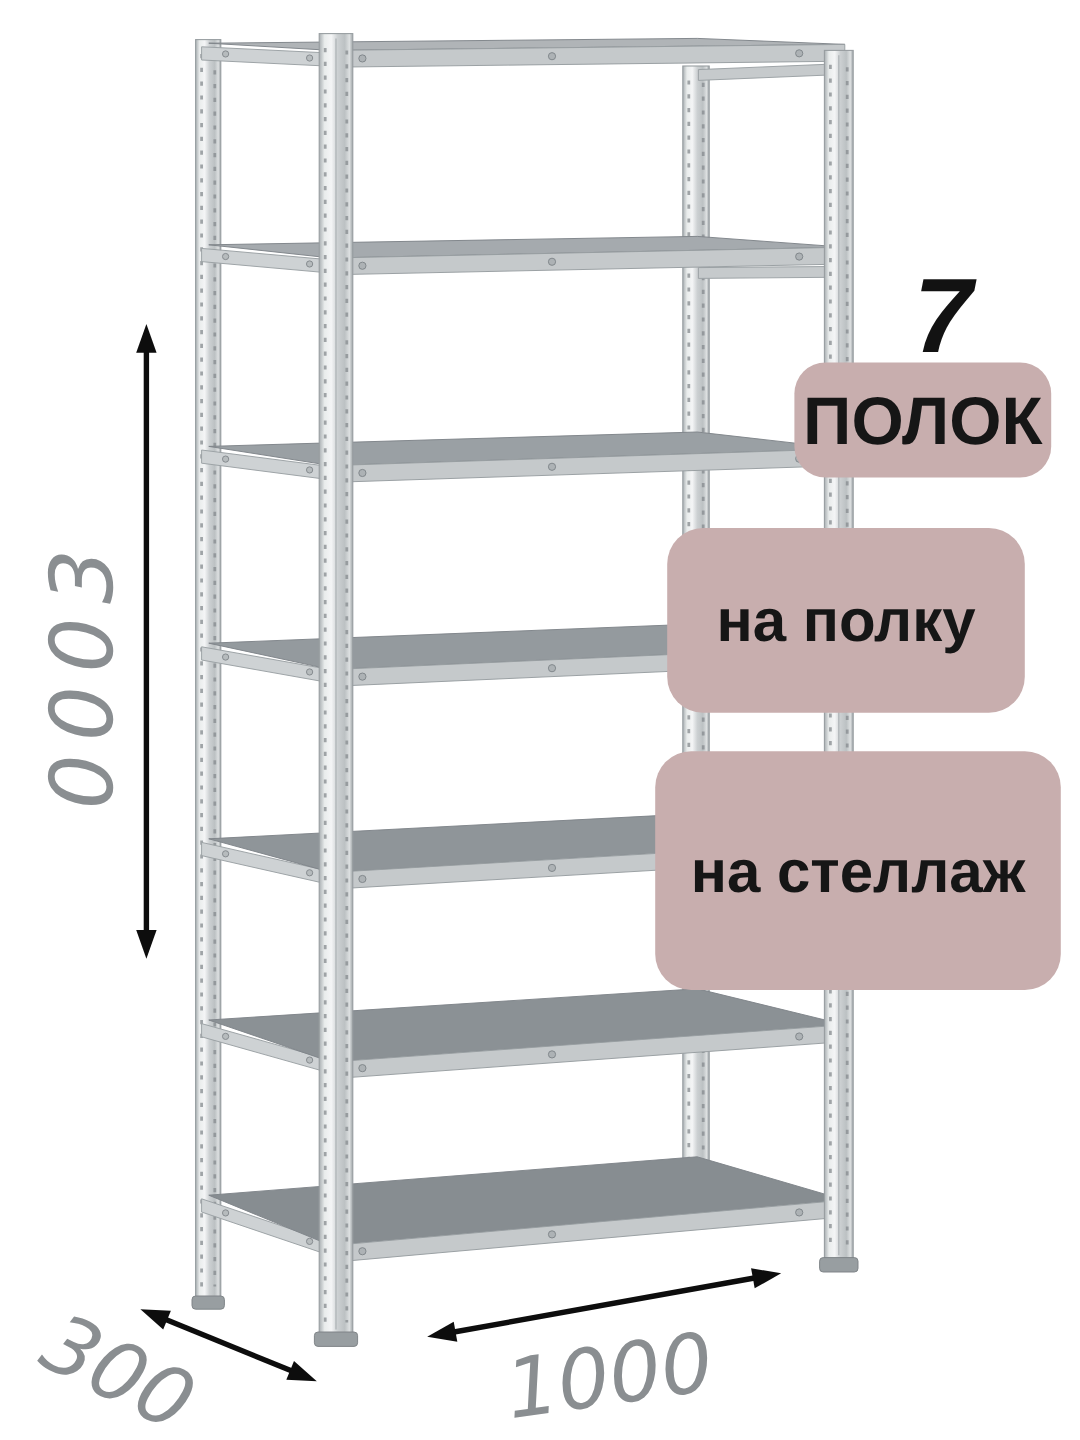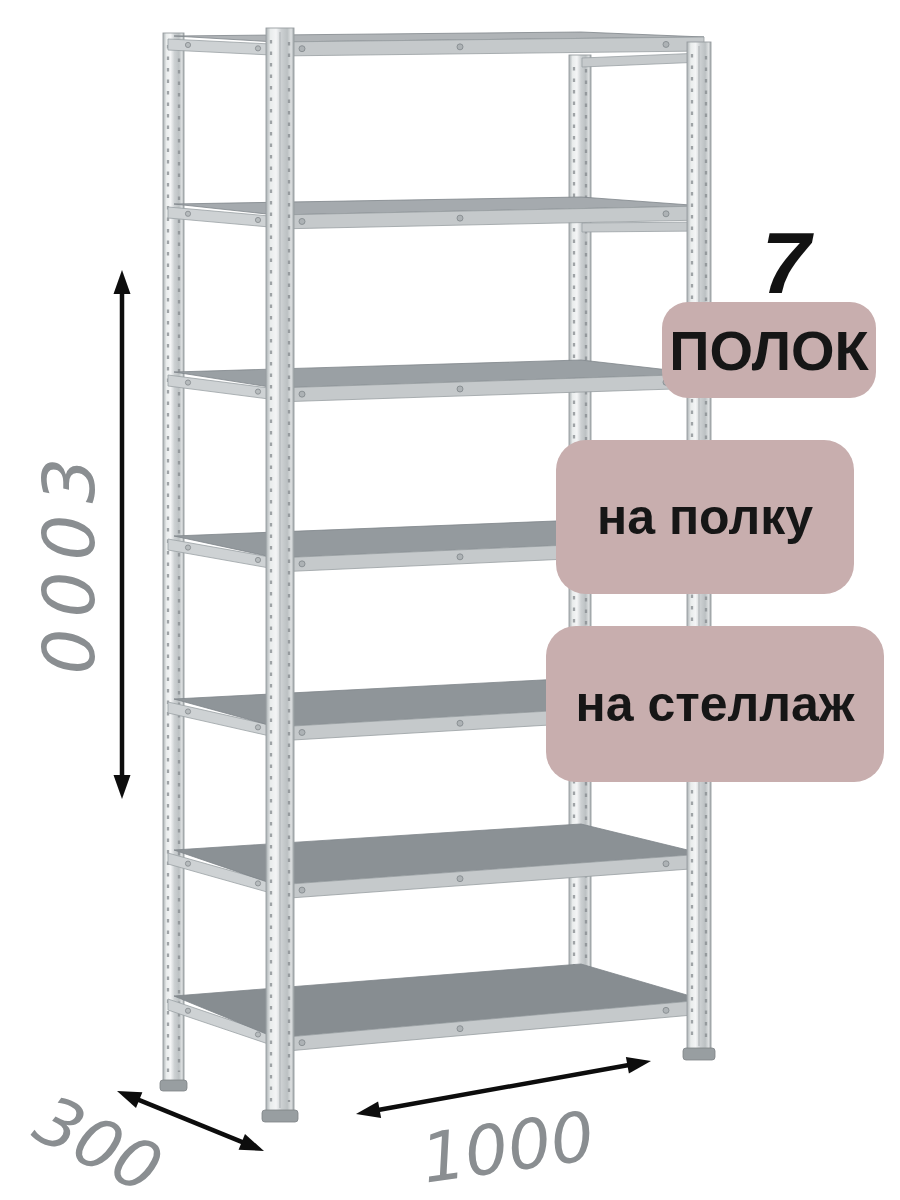--- a/index.html
+++ b/index.html
@@ -12,21 +12,21 @@
   .seven{left:738px;top:218px;width:96px;height:90px;
          font-size:88px;font-weight:700;font-style:italic;color:#121212;
          text-align:center;line-height:90px;}
 
   
   .badge{background:#c8aeae;border-radius:30px;color:#161616;font-weight:700;
          display:flex;flex-direction:column;align-items:center;justify-content:center;
          text-align:left;}
   .badge-1{left:662px;top:302px;width:214px;height:96px;font-size:56px;border-radius:26px;}
   .badge-2{left:556px;top:440px;width:298px;height:154px;font-size:50px;line-height:1.2;}
-  .badge-3{left:546px;top:626px;width:338px;height:156px;font-size:50px;line-height:1.2;}
+  .badge-3{left:546px;top:626px;width:338px;height:199px;font-size:50px;line-height:1.2;}
 
   
   .dim{color:#8a8e91;font-style:italic;font-family:"DejaVu Sans",sans-serif;}
   .dim-height{left:36px;top:452px;width:66px;height:228px;
               display:flex;flex-direction:column;align-items:center;}
   .dim-height .cs-char{display:block;height:57px;width:66px;line-height:57px;
               font-size:72px;text-align:center;transform:rotate(-90deg);}
   .dim-depth{left:26px;top:1100px;width:144px;height:90px;font-size:68px;line-height:90px;
              text-align:center;transform:rotate(27deg);}
   .dim-width{left:408px;top:1108px;width:200px;height:80px;font-size:68px;line-height:80px;

